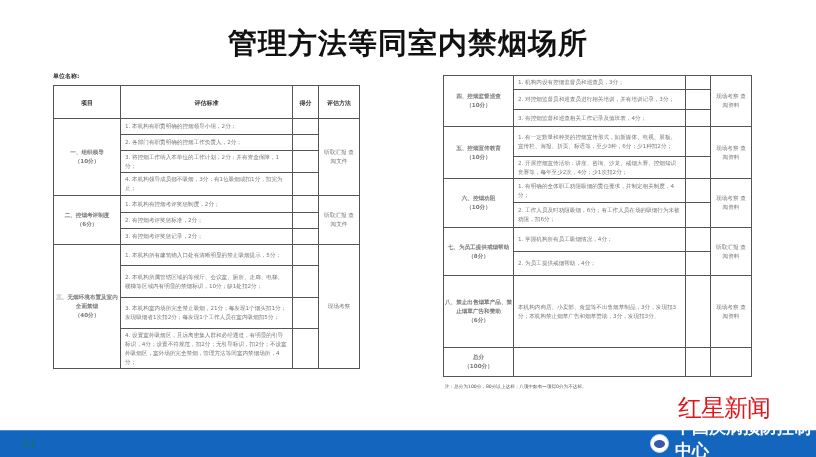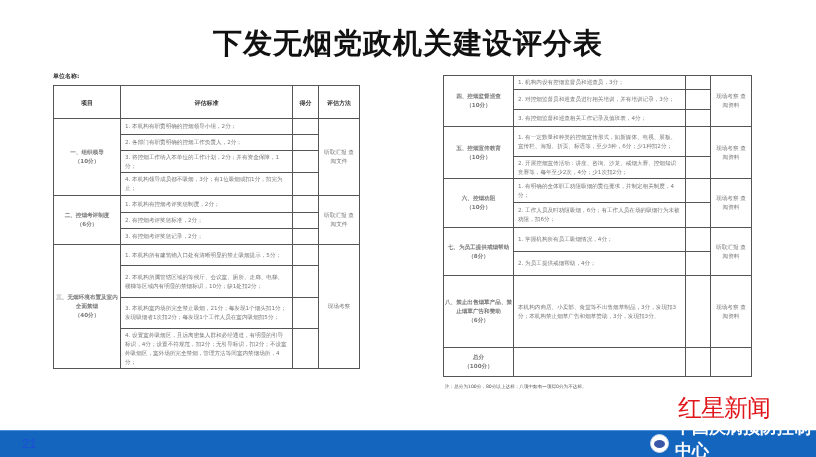--- a/index.html
+++ b/index.html
@@ -30,40 +30,40 @@
 
   .note {
     position: absolute; left: 445px; top: 384px; font-size: 4.6px; color: #555;
   }
 
   .footer-bar {
     position: absolute; left: 0; top: 430px; width: 816px; height: 27px; background: #1465bd;
     border-top: 1px solid #4a8fd6;
   }
   .page-num {
-    position: absolute; left: 22px; top: 436px; font-size: 13px; font-weight: normal; color: #1d4ed8;
+    position: absolute; left: 22px; top: 436px; font-size: 13px; font-weight: normal; color: #0f766e;
     font-family: "Liberation Sans", sans-serif;
   }
   .cdc-logo {
     position: absolute; left: 650px; top: 434px; width: 19px; height: 19px; border-radius: 50%;
     background: #ffffff; border: 1px solid #c9d6e8; display: flex; align-items: center; justify-content: center;
   }
   .cdc-logo span { display: block; width: 11px; height: 8px; border-radius: 50%; background: #3b57a8; }
   .cdc-name {
     position: absolute; left: 675px; top: 416px; font-size: 17px; font-weight: bold; color: #ffffff;
   }
   .watermark {
     position: absolute; left: 678px; top: 392px; font-size: 24px; font-weight: normal; color: #e0161b;
     font-family: "DejaVu Serif", serif; letter-spacing: -1px;
   }
 </style>
 </head>
 <body>
 
-<div class="title">下发无烟党政机关建设评分表</div>
+<div class="title">管理方法等同室内禁烟场所</div>
 <div class="unit-label">单位名称:</div>
 
 <table class="score" id="left-table">
   <colgroup>
     <col style="width:67px">
       <col style="width:172px">
       <col style="width:26px">
       <col style="width:41px">
   </colgroup>
   <tbody>

